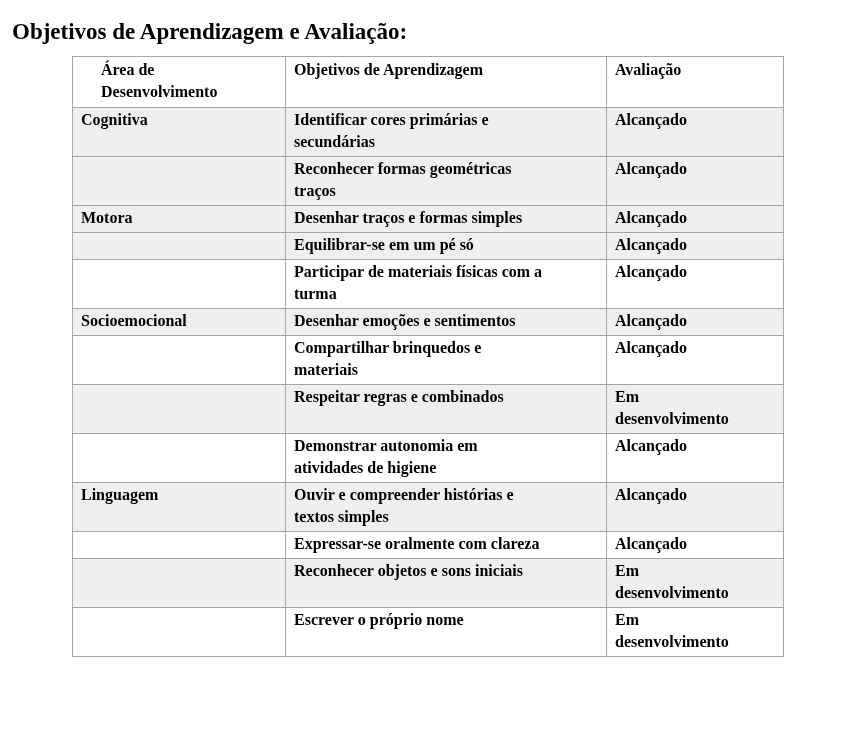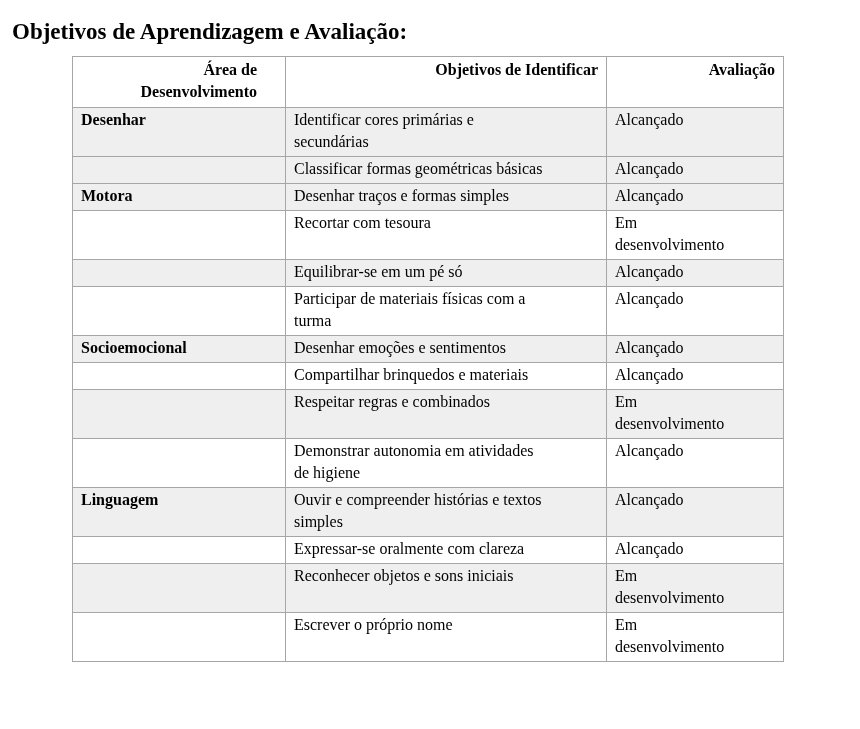--- a/index.html
+++ b/index.html
@@ -40,24 +40,25 @@
     width: 711px;
     border-collapse: collapse;
     table-layout: fixed;
     font-size: 16px;
     line-height: 22px;
   }
   .objectives th, .objectives td {
     border: 1px solid var(--border);
     vertical-align: top;
     overflow: hidden;
+    font-weight: bold;
   }
   .objectives th {
     font-weight: bold;
-    text-align: right;
+    text-align: left;
     padding: 2px 8px 4px 8px;
     background: var(--bg);
   }
   .objectives th.th-area {
     padding-left: 28px;
     padding-right: 28px;
   }
   .objectives td {
     padding: 1px 8px 3px 8px;
   }
@@ -82,44 +83,39 @@
 
 <table class="objectives">
   <colgroup>
     <col style="width:213px">
     <col style="width:321px">
     <col style="width:177px">
   </colgroup>
   <thead>
     <tr>
       <th class="th-area">Área de Desenvolvimento</th>
-      <th>Objetivos de Identificar</th>
+      <th>Objetivos de Aprendizagem</th>
       <th>Avaliação</th>
     </tr>
   </thead>
   <tbody>
       <tr class="shaded">
-        <td class="cell-area">Desenhar</td>
+        <td class="cell-area">Cognitiva</td>
         <td class="cell-obj">Identificar cores primárias e secundárias</td>
         <td class="cell-aval">Alcançado</td>
       </tr>
       <tr class="shaded">
         <td class="cell-area"></td>
-        <td class="cell-obj">Classificar formas geométricas básicas</td>
+        <td class="cell-obj">Reconhecer formas geométricas traços</td>
         <td class="cell-aval">Alcançado</td>
       </tr>
       <tr class="shaded">
         <td class="cell-area">Motora</td>
         <td class="cell-obj">Desenhar traços e formas simples</td>
         <td class="cell-aval">Alcançado</td>
-      </tr>
-      <tr>
-        <td class="cell-area"></td>
-        <td class="cell-obj">Recortar com tesoura</td>
-        <td class="cell-aval">Em desenvolvimento</td>
       </tr>
       <tr class="shaded">
         <td class="cell-area"></td>
         <td class="cell-obj">Equilibrar-se em um pé só</td>
         <td class="cell-aval">Alcançado</td>
       </tr>
       <tr>
         <td class="cell-area"></td>
         <td class="cell-obj">Participar de materiais físicas com a turma</td>
         <td class="cell-aval">Alcançado</td>

